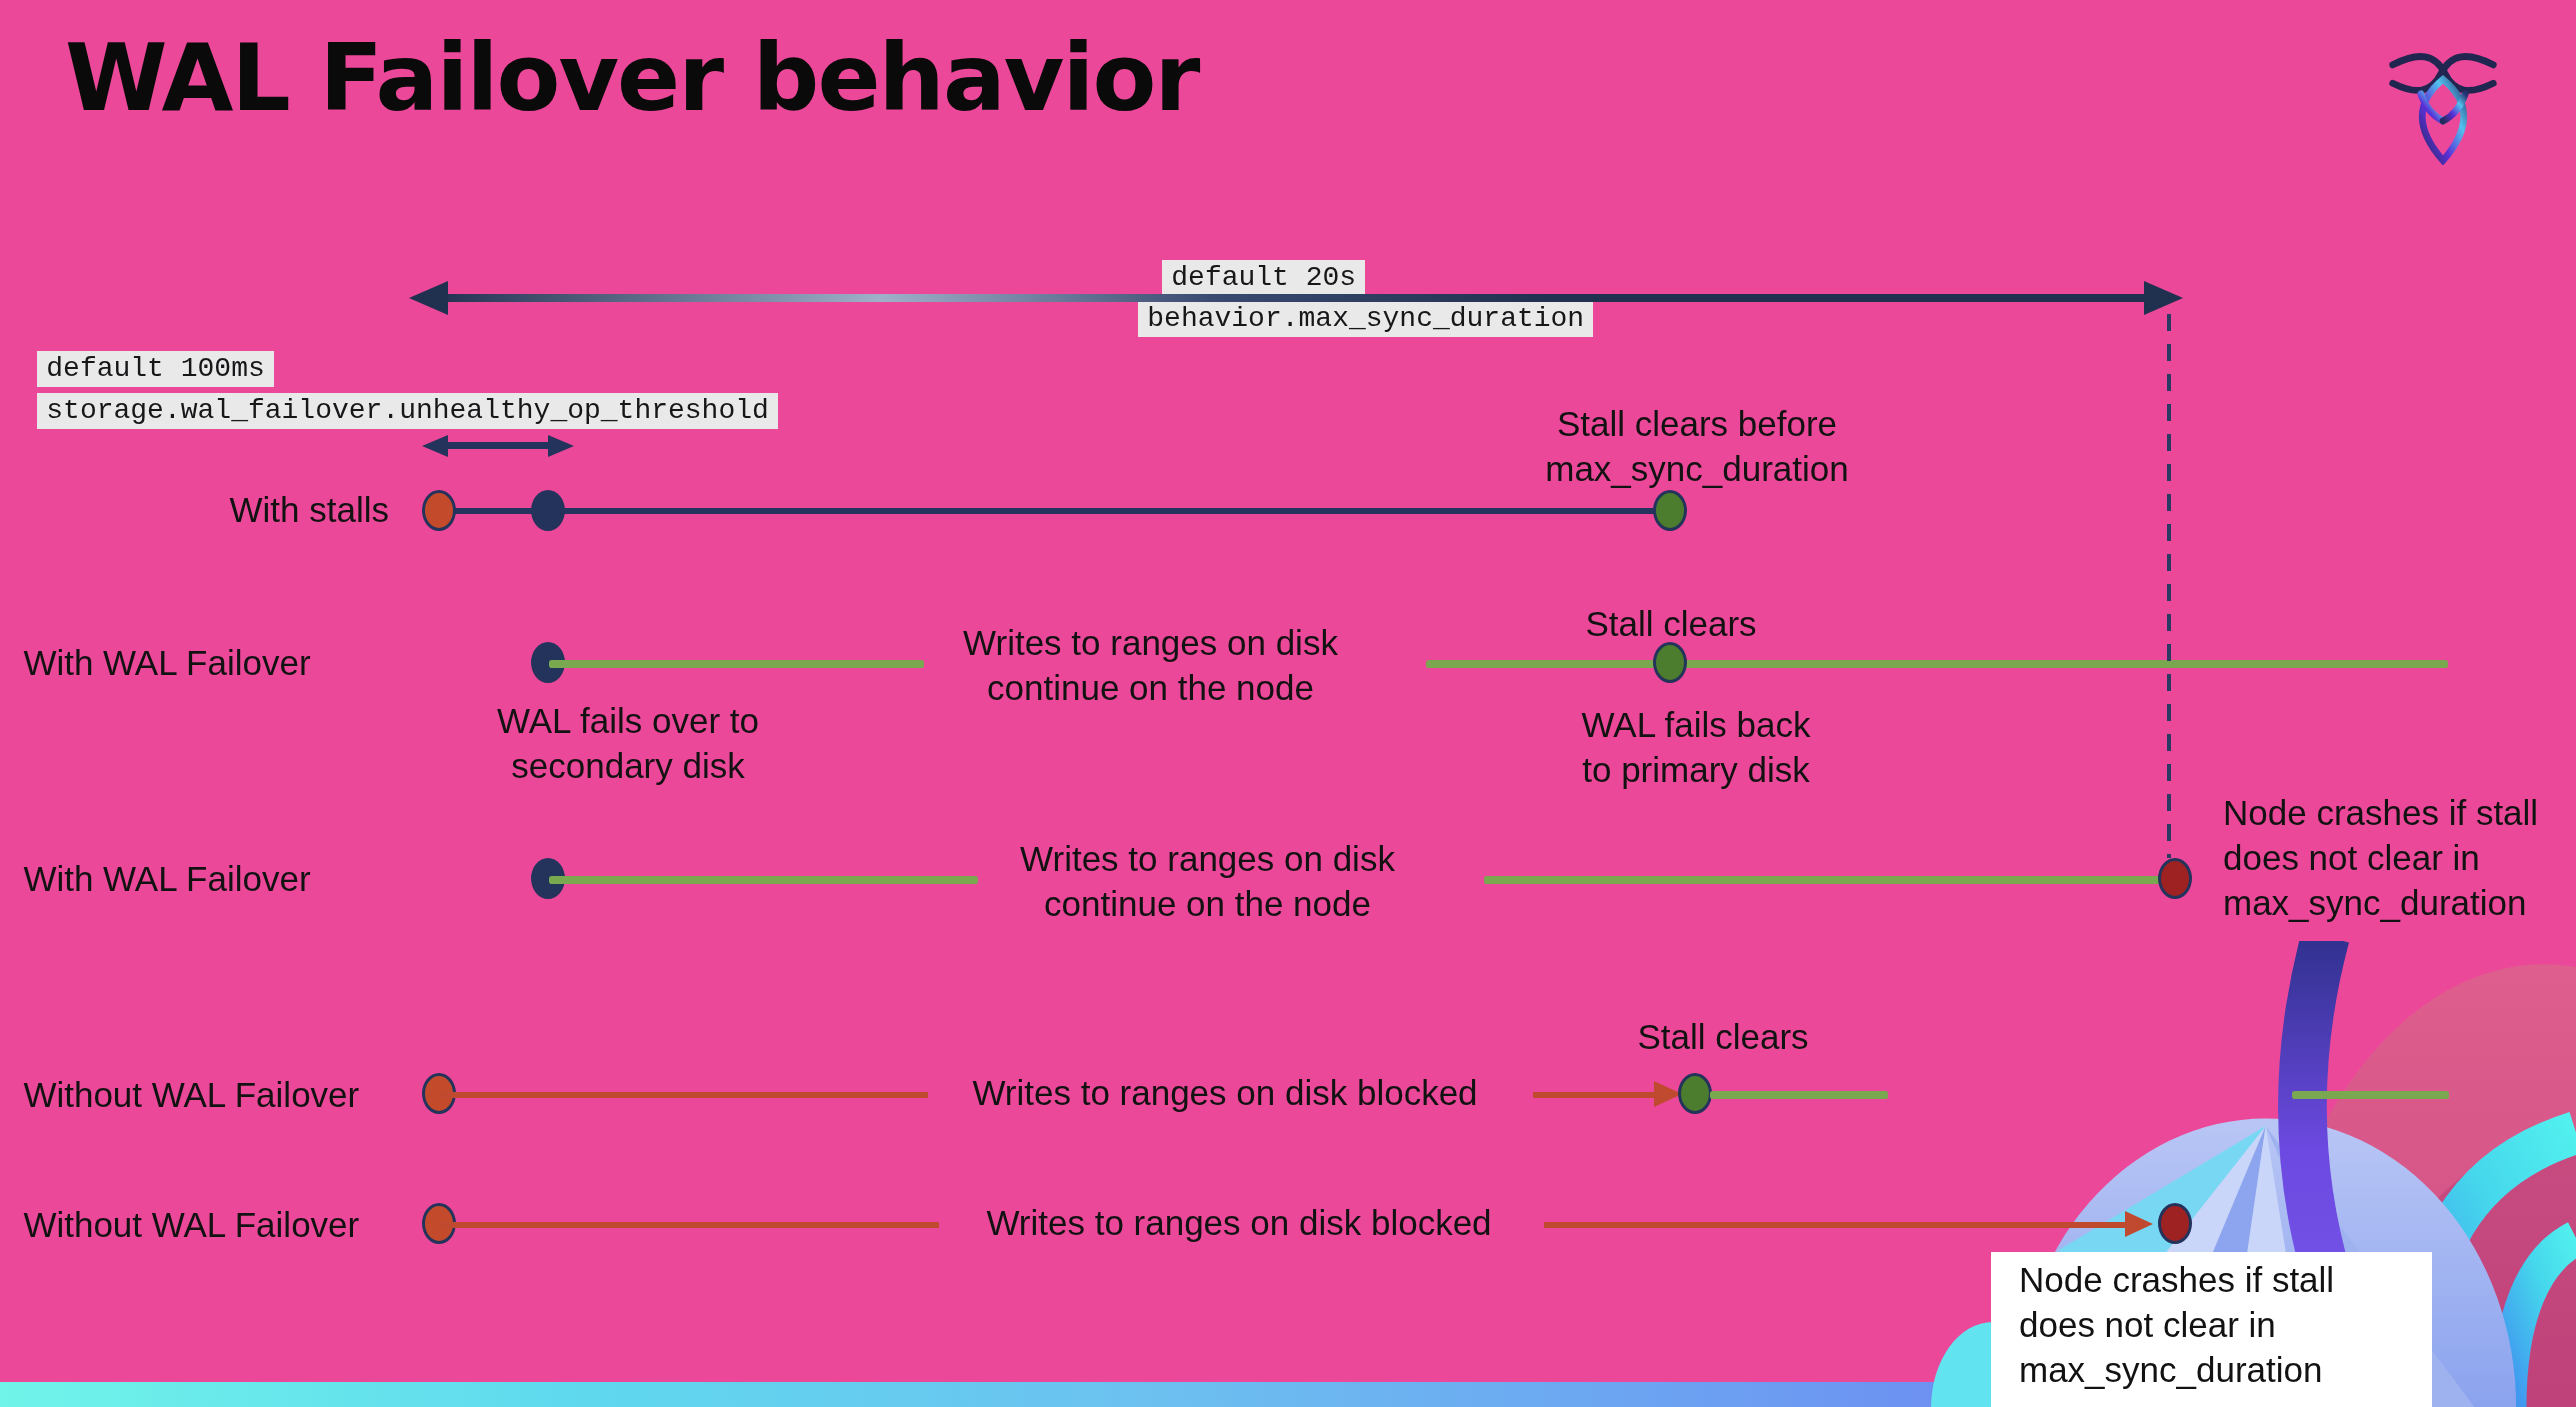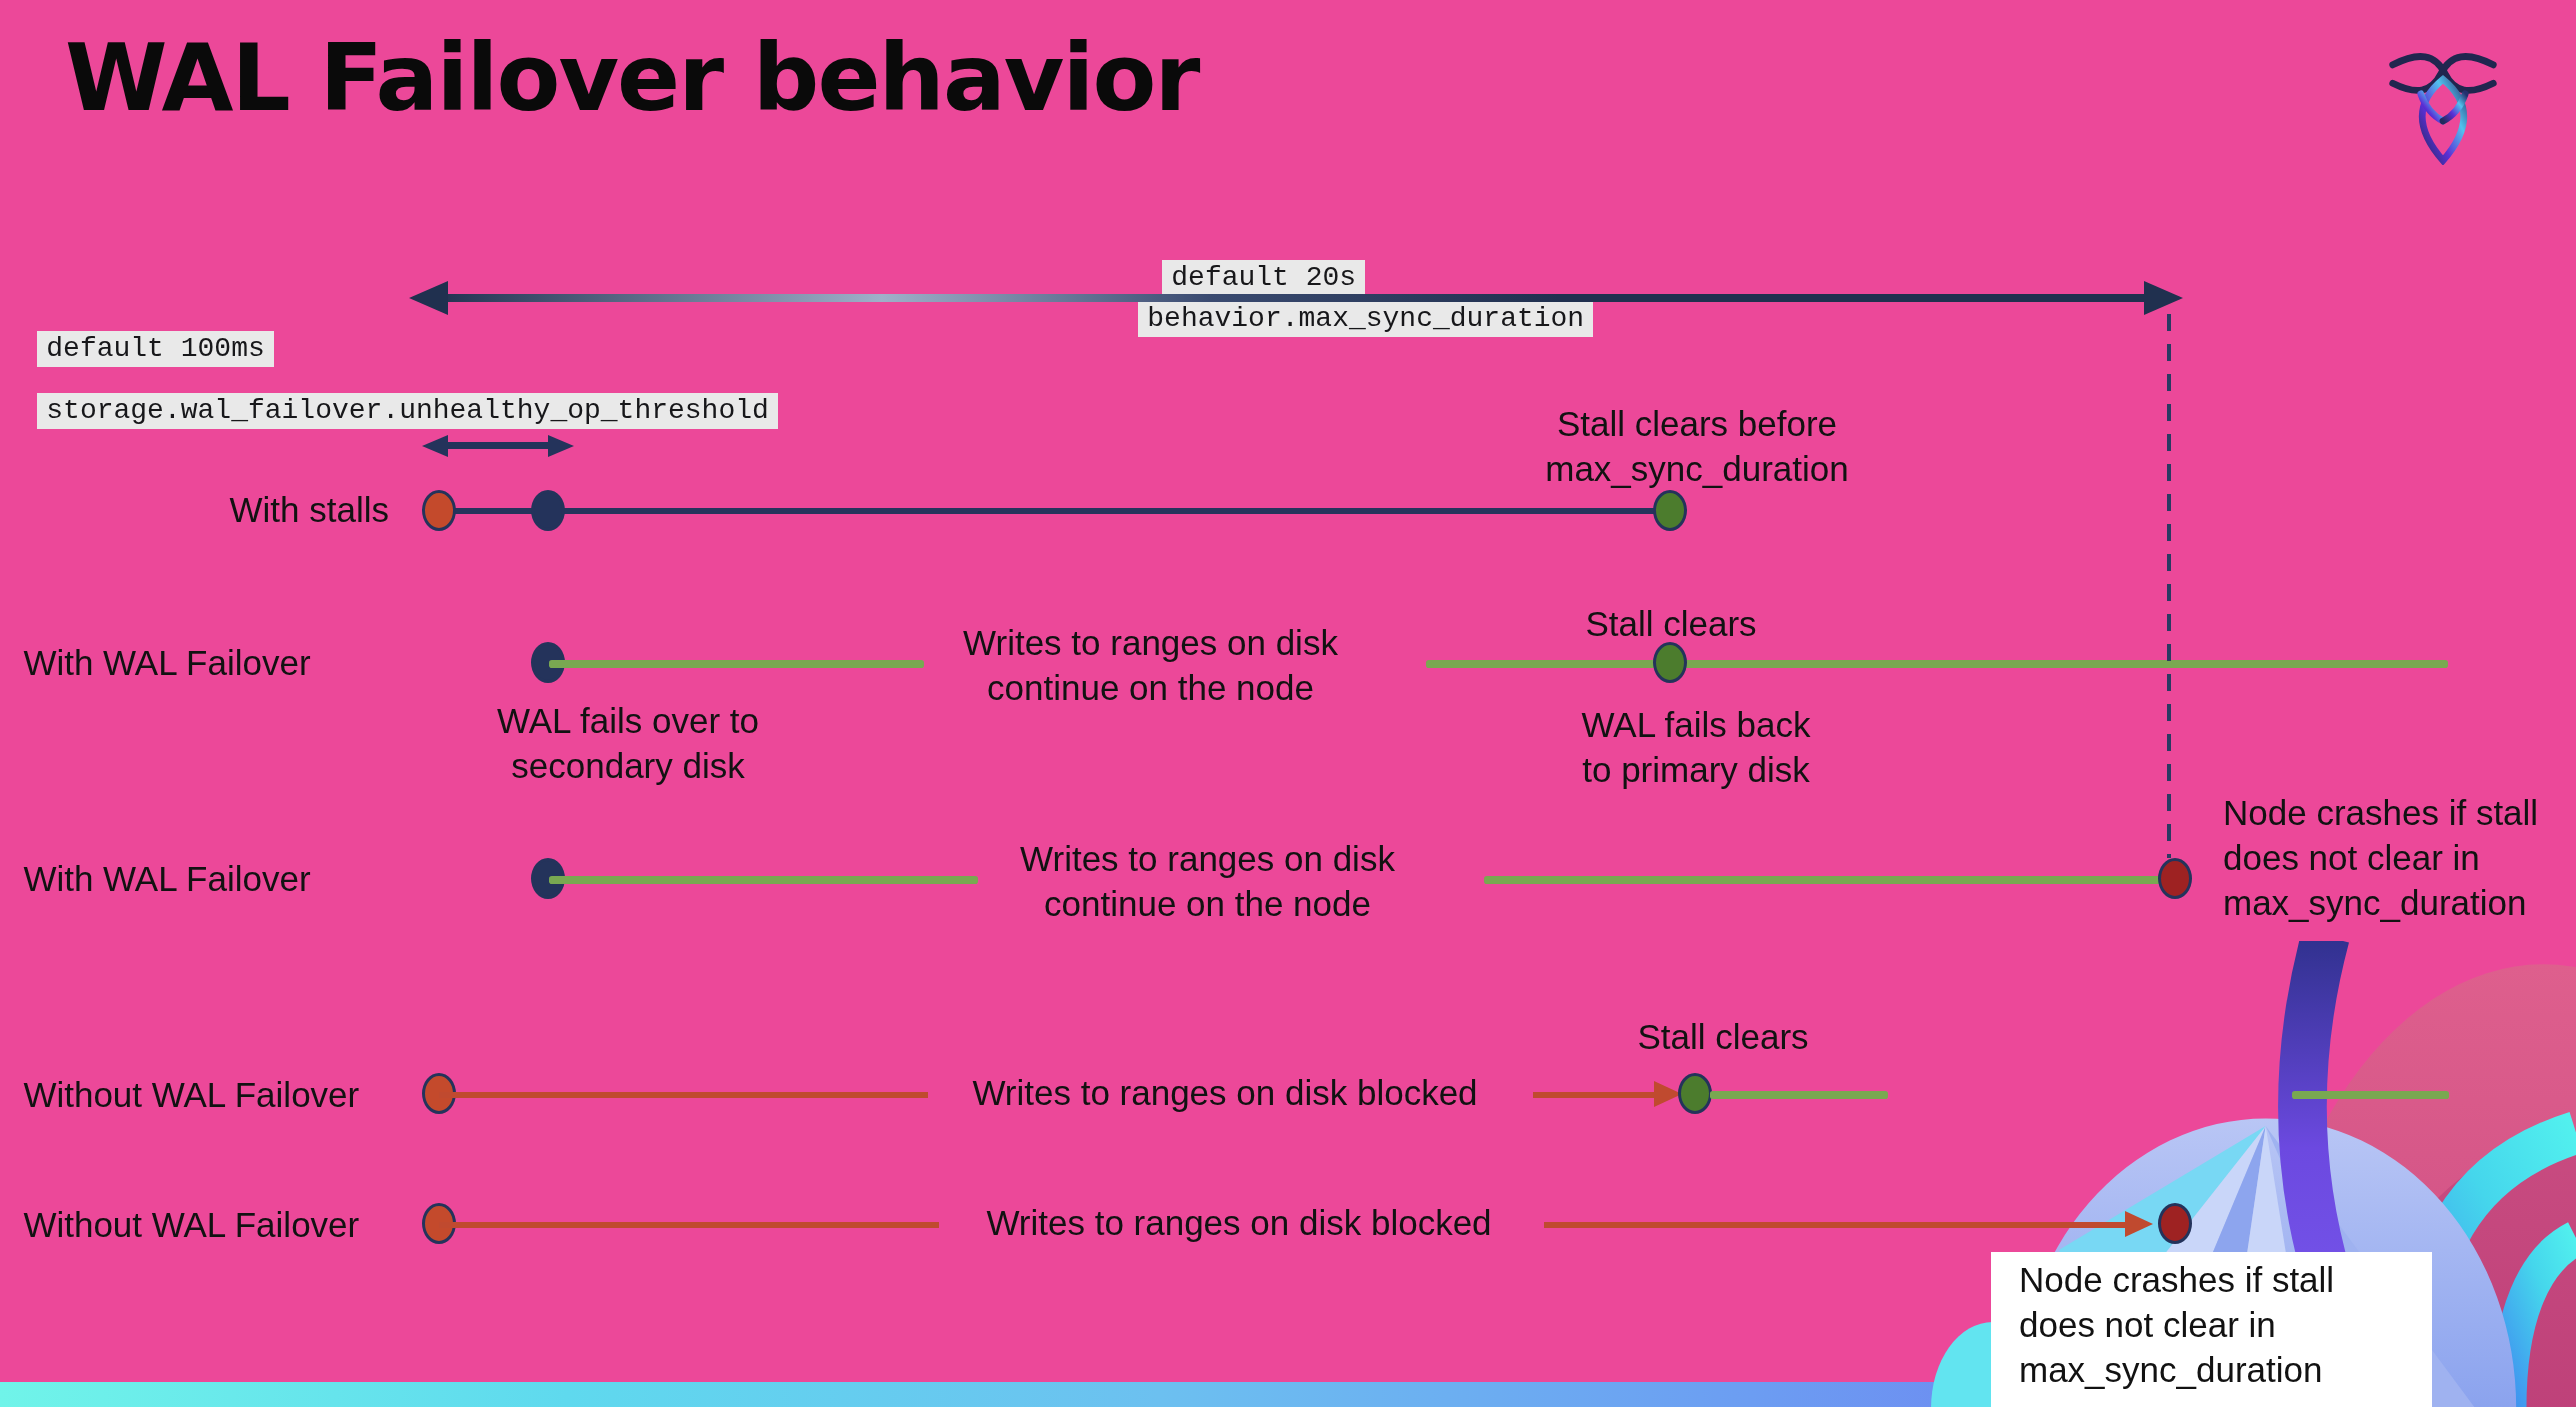--- a/index.html
+++ b/index.html
@@ -115,21 +115,21 @@
     <path d="M 452 -5 C 408 160 420 330 512 500" stroke="url(#archg)" stroke-width="52" fill="none"></path>
     <path d="M 30 500 A 66 92 0 0 1 162 500 Z" fill="#62e4f0"></path>
   </svg>
 
   <div class="abs main-arrow"></div>
   <div class="abs head left" style="left:409px;top:281px;"></div>
   <div class="abs head right" style="left:2144px;top:281px;"></div>
   <div class="abs mono" style="left:1138px;top:260px;margin-left:24px;">default 20s</div>
   <div class="abs mono" style="left:1138px;top:301px;">behavior.max_sync_duration</div>
 
-  <div class="abs mono" style="left:37px;top:331px;">default 100ms</div>
+  <div class="abs mono" style="left:37px;top:351px;">default 100ms</div>
   <div class="abs mono" style="left:37px;top:393px;">storage.wal_failover.unhealthy_op_threshold</div>
   <div class="abs small-arrow"></div>
   <div class="abs shead left" style="left:422px;top:435px;"></div>
   <div class="abs shead right" style="left:548px;top:435px;"></div>
 
   <div class="abs dashed"></div>
 
   <div class="abs rowlabel" style="left:140px;top:490px;width:249px;text-align:right;">With stalls</div>
   <div class="abs navy-line z5" style="left:439px;top:508px;width:1232px;"></div>
   <div class="abs dot red" style="left:422px;top:490px;"></div>

